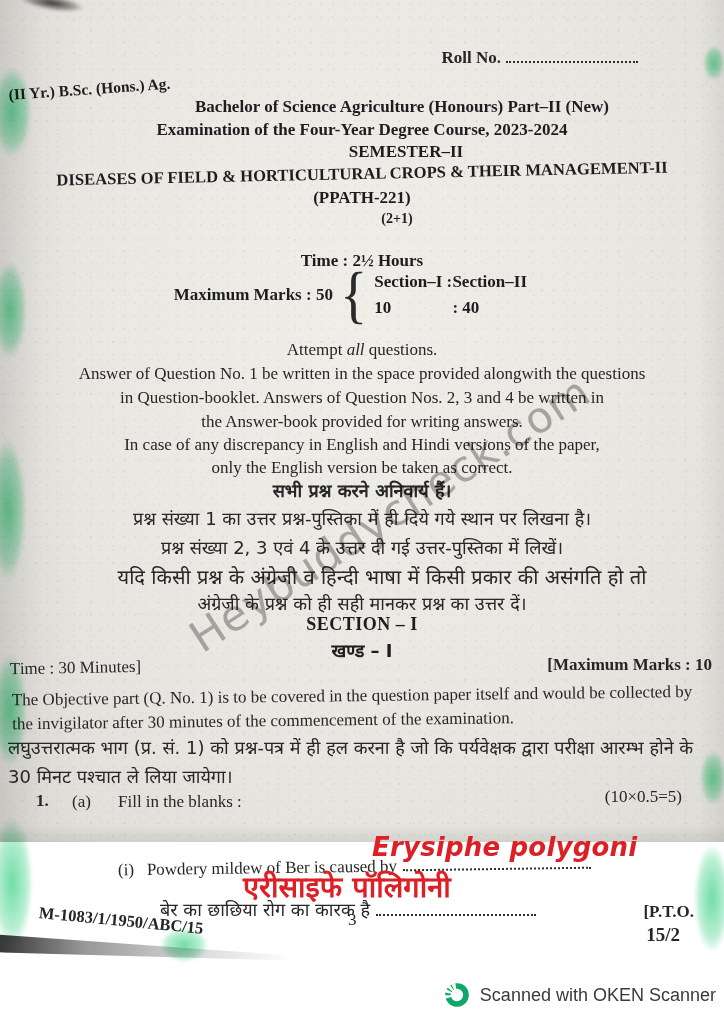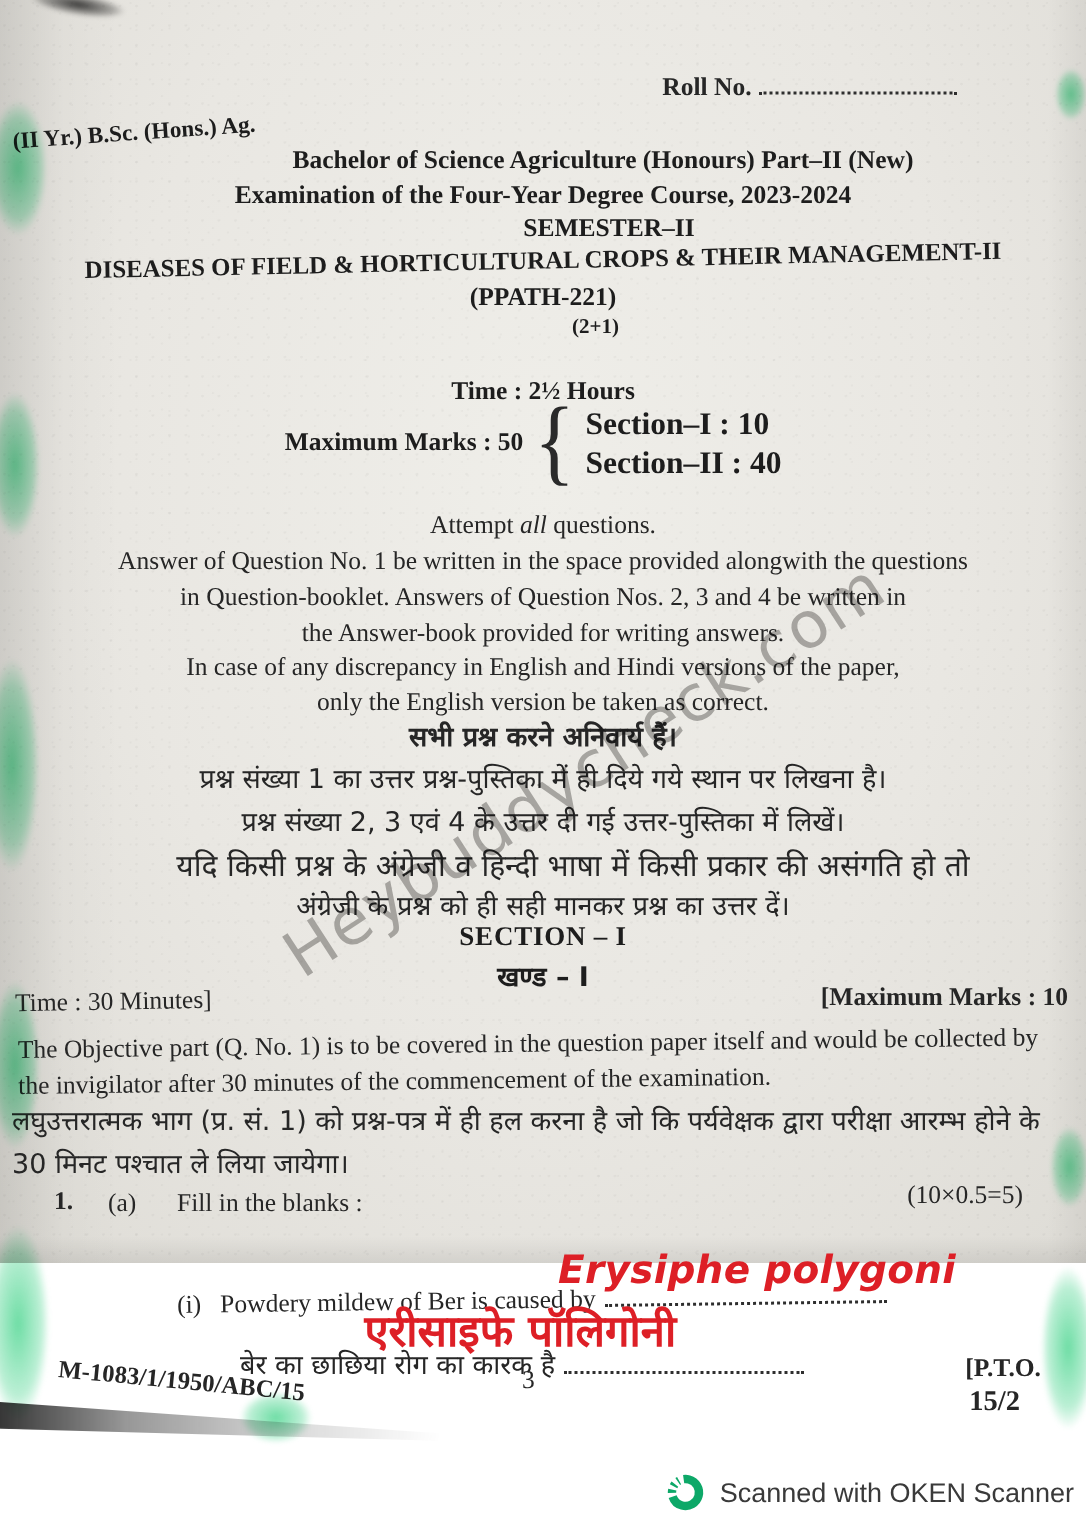--- a/index.html
+++ b/index.html
@@ -38,21 +38,21 @@
   .t2{top:120px;font-size:17px;}
   .sem{top:142px;font-size:17px;margin-left:44px;}
   .subj{top:164px;font-size:16.6px;transform:rotate(-1.2deg);}
   .pcode{top:188px;font-size:17px;}
   .credit{top:211px;font-size:14px;padding-left:35px;}
   .ttot{top:251px;font-size:17px;}
 
   .marksblock{position:absolute;top:266px;left:50%;transform:translateX(-52%);display:flex;align-items:center;gap:7px;z-index:2;}
   .marksblock .mlabel{font-size:17px;font-weight:700;color:#1d1d1d;white-space:nowrap;}
   .brace{font-size:57px;font-weight:400;line-height:1;transform:scaleY(1.12);color:#2a2a2a;}
-  .mcol{display:flex;flex-direction:column;line-height:26px;font-size:21px;font-weight:700;color:#1d1d1d;text-align:left;}
+  .mcol{display:flex;flex-direction:row;line-height:26px;font-size:17px;font-weight:700;color:#1d1d1d;text-align:left;}
 
   .attempt{top:340px;font-size:17px;}
   .i0{top:364px;font-size:17px;}
   .i1{top:388px;font-size:17px;}
   .i2{top:412px;font-size:17px;}
   .i3{top:435px;font-size:17px;}
   .i4{top:458px;font-size:17px;}
   .h0{top:478px;font-size:18px;font-weight:700;}
   .h1{top:506px;font-size:18px;}
   .h2{top:535px;font-size:18px;}

